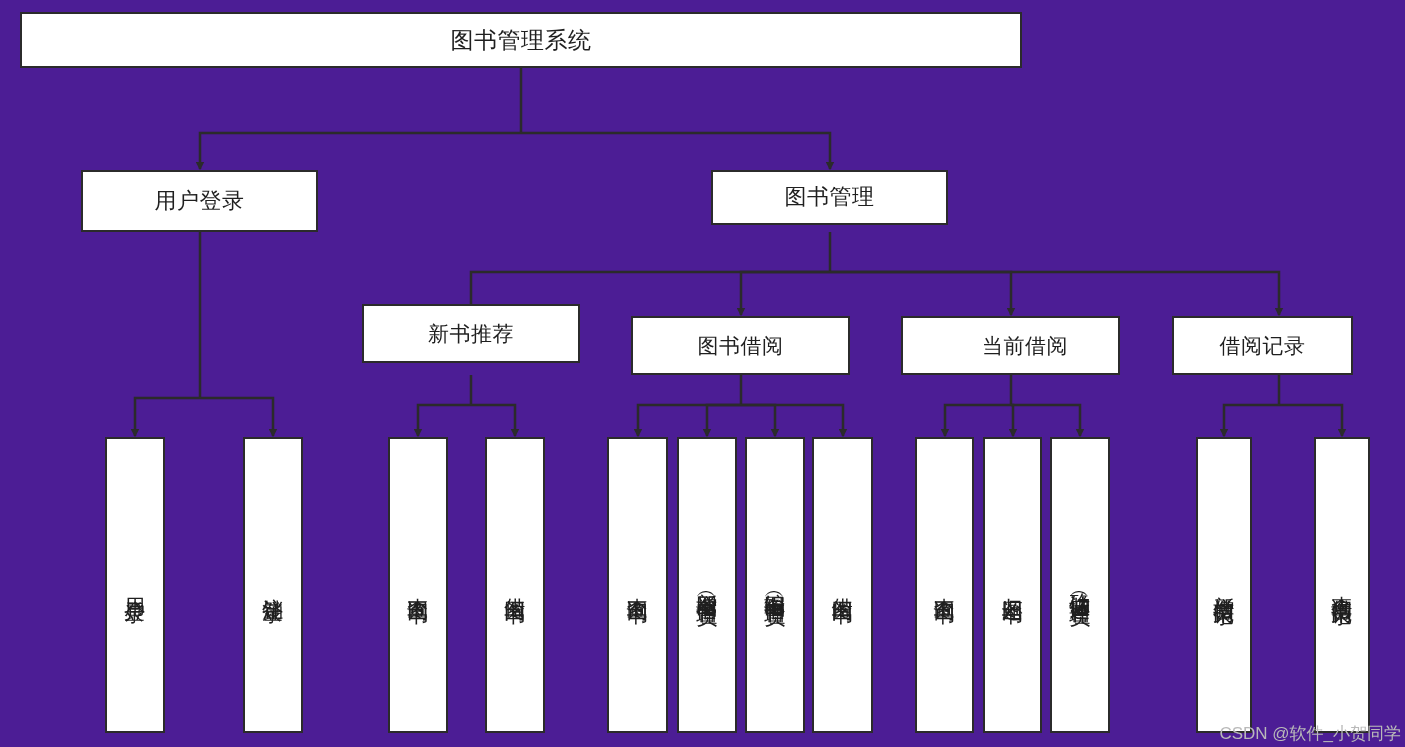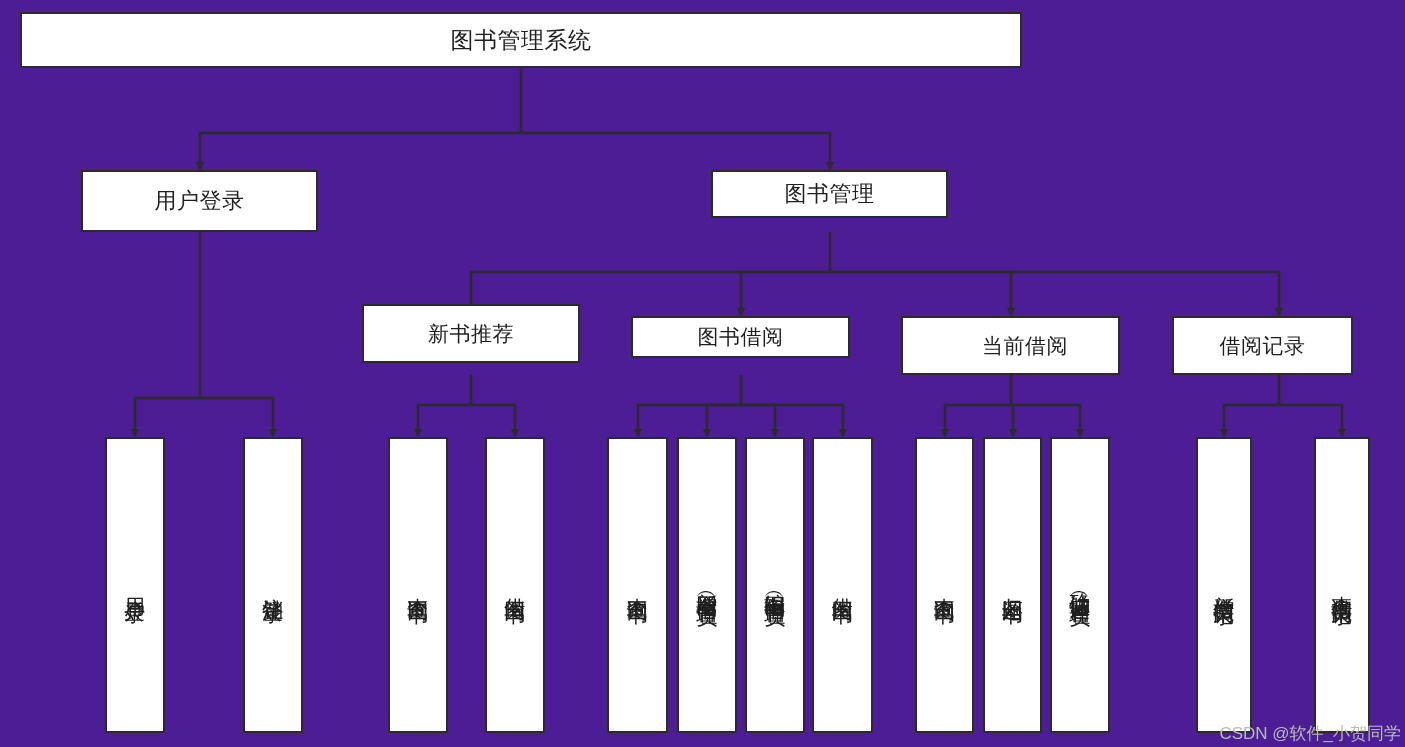--- a/index.html
+++ b/index.html
@@ -116,27 +116,27 @@
       </g>
   </svg>
 
   <div id="nodes">
       <div class="node root" style="left: 20px; top: 12px; width: 1002px; height: 56px;">
         <span class="label">图书管理系统</span>
       </div>
       <div class="node level1" style="left: 81px; top: 170px; width: 237px; height: 62px;">
         <span class="label">用户登录</span>
       </div>
-      <div class="node level1" style="left: 711px; top: 170px; width: 237px; height: 48px; text-align: right;">
+      <div class="node level1" style="left: 711px; top: 170px; width: 237px; height: 55px; text-align: right;">
         <span class="label">图书管理</span>
       </div>
       <div class="node level2" style="left: 362px; top: 304px; width: 218px; height: 59px;">
         <span class="label">新书推荐</span>
       </div>
-      <div class="node level2" style="left: 631px; top: 316px; width: 219px; height: 42px;">
+      <div class="node level2" style="left: 631px; top: 316px; width: 219px; height: 59px;">
         <span class="label">图书借阅</span>
       </div>
       <div class="node level2" style="left: 901px; top: 316px; width: 219px; height: 59px; padding-left: 29px;">
         <span class="label">当前借阅</span>
       </div>
       <div class="node level2" style="left: 1172px; top: 316px; width: 181px; height: 59px;">
         <span class="label">借阅记录</span>
       </div>
       <div class="node leaf" style="left: 105px; top: 437px; width: 60px; height: 296px;">
         <span class="label">用户登录</span>

